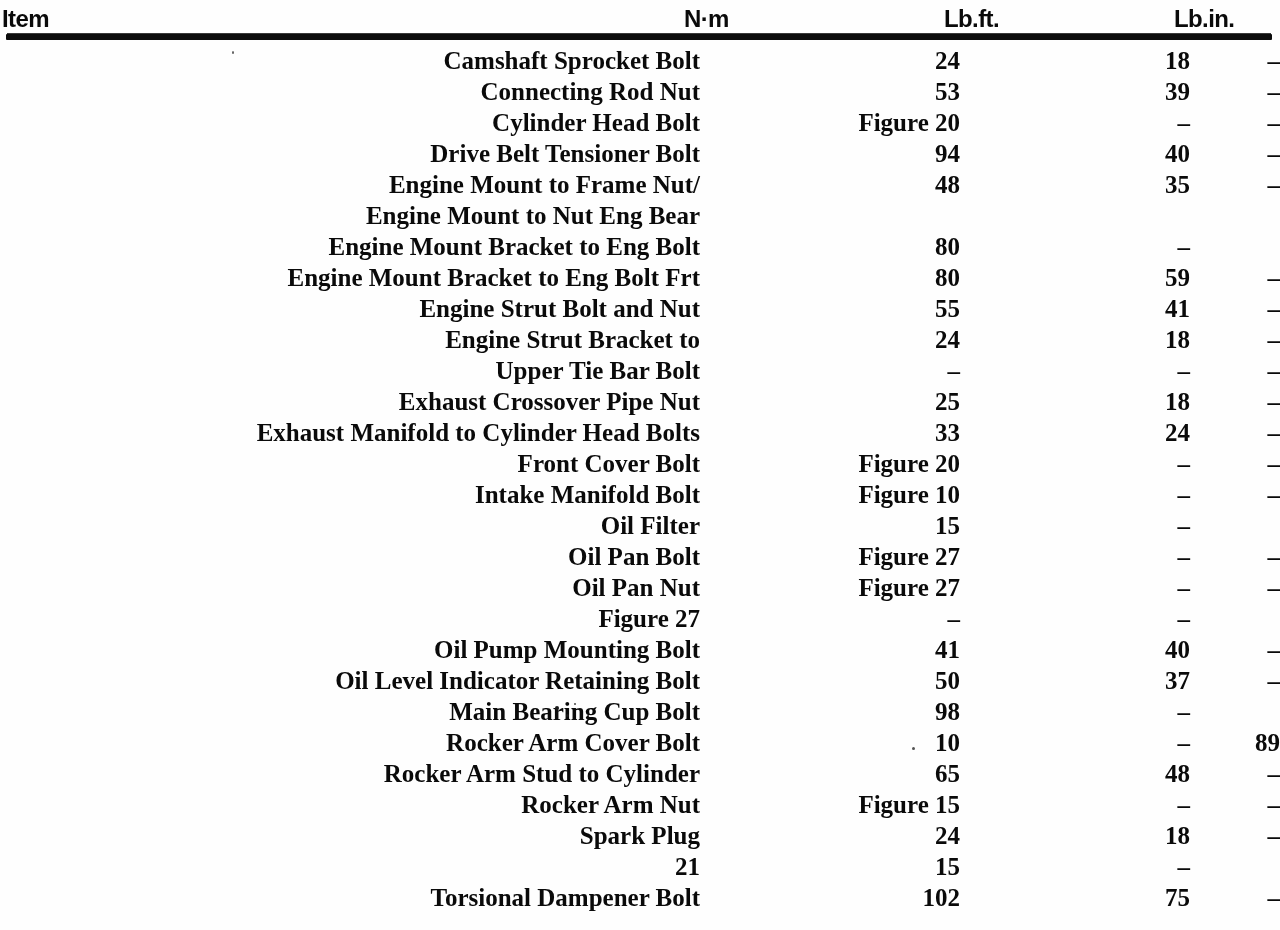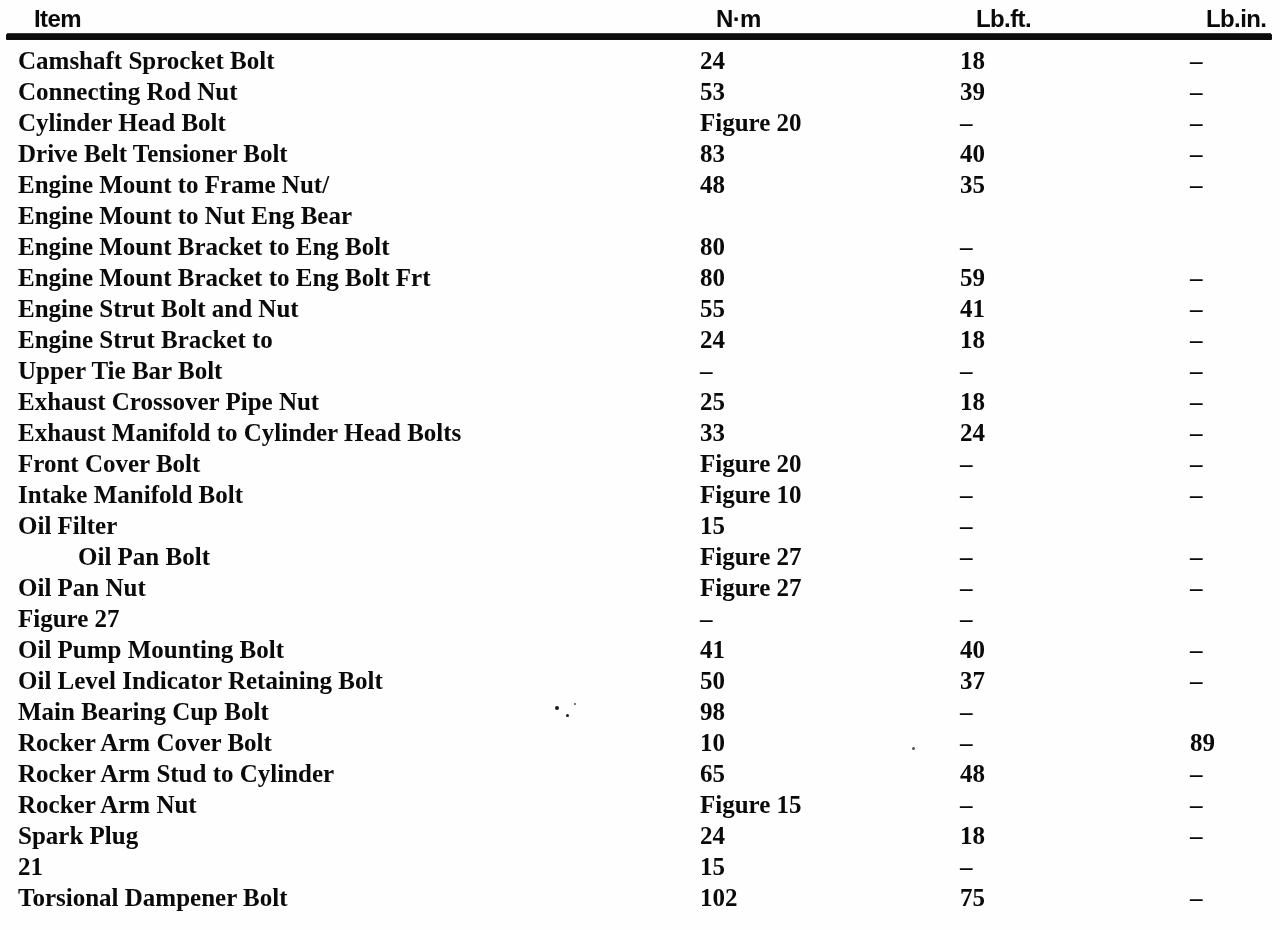--- a/index.html
+++ b/index.html
@@ -14,21 +14,21 @@
     background: #fefefe;
     overflow: hidden;
     color: #0a0a0a;
     font-family: "Liberation Serif", serif;
     -webkit-font-smoothing: antialiased;
   }
   
   .thead {
     display: grid;
     grid-template-columns: 682px 260px 230px 1fr;
-    padding: 6px 0 0 34px;
+    padding: 6px 0 0 2px;
     font-family: "Liberation Sans", sans-serif;
     font-weight: 700;
     font-size: 24px;
     letter-spacing: -0.6px;
     line-height: 26px;
   }
   .rule {
     position: absolute;
     left: 6px;
     right: 8px;
@@ -44,20 +44,21 @@
   }
   .row {
     display: grid;
     grid-template-columns: 682px 260px 230px 1fr;
     padding-left: 18px;
     height: 31px;
     font-size: 25px;
     font-weight: 700;
     line-height: 31px;
     white-space: nowrap;
+    text-align: right;
   }
   .cell {
     overflow: visible;
   }
   .cell.indent {
     padding-left: 60px;
   }
   
   .speck {
     position: absolute;
@@ -101,21 +102,21 @@
 
     <div class="row">
       <div class="cell col-item">Cylinder Head Bolt</div>
       <div class="cell col-nm">Figure 20</div>
       <div class="cell col-lbft">–</div>
       <div class="cell col-lbin">–</div>
     </div>
 
     <div class="row">
       <div class="cell col-item">Drive Belt Tensioner Bolt</div>
-      <div class="cell col-nm">83</div>
+      <div class="cell col-nm">94</div>
       <div class="cell col-lbft">40</div>
       <div class="cell col-lbin">–</div>
     </div>
 
     <div class="row">
       <div class="cell col-item">Engine Mount to Frame Nut/</div>
       <div class="cell col-nm">48</div>
       <div class="cell col-lbft">35</div>
       <div class="cell col-lbin">–</div>
     </div>

